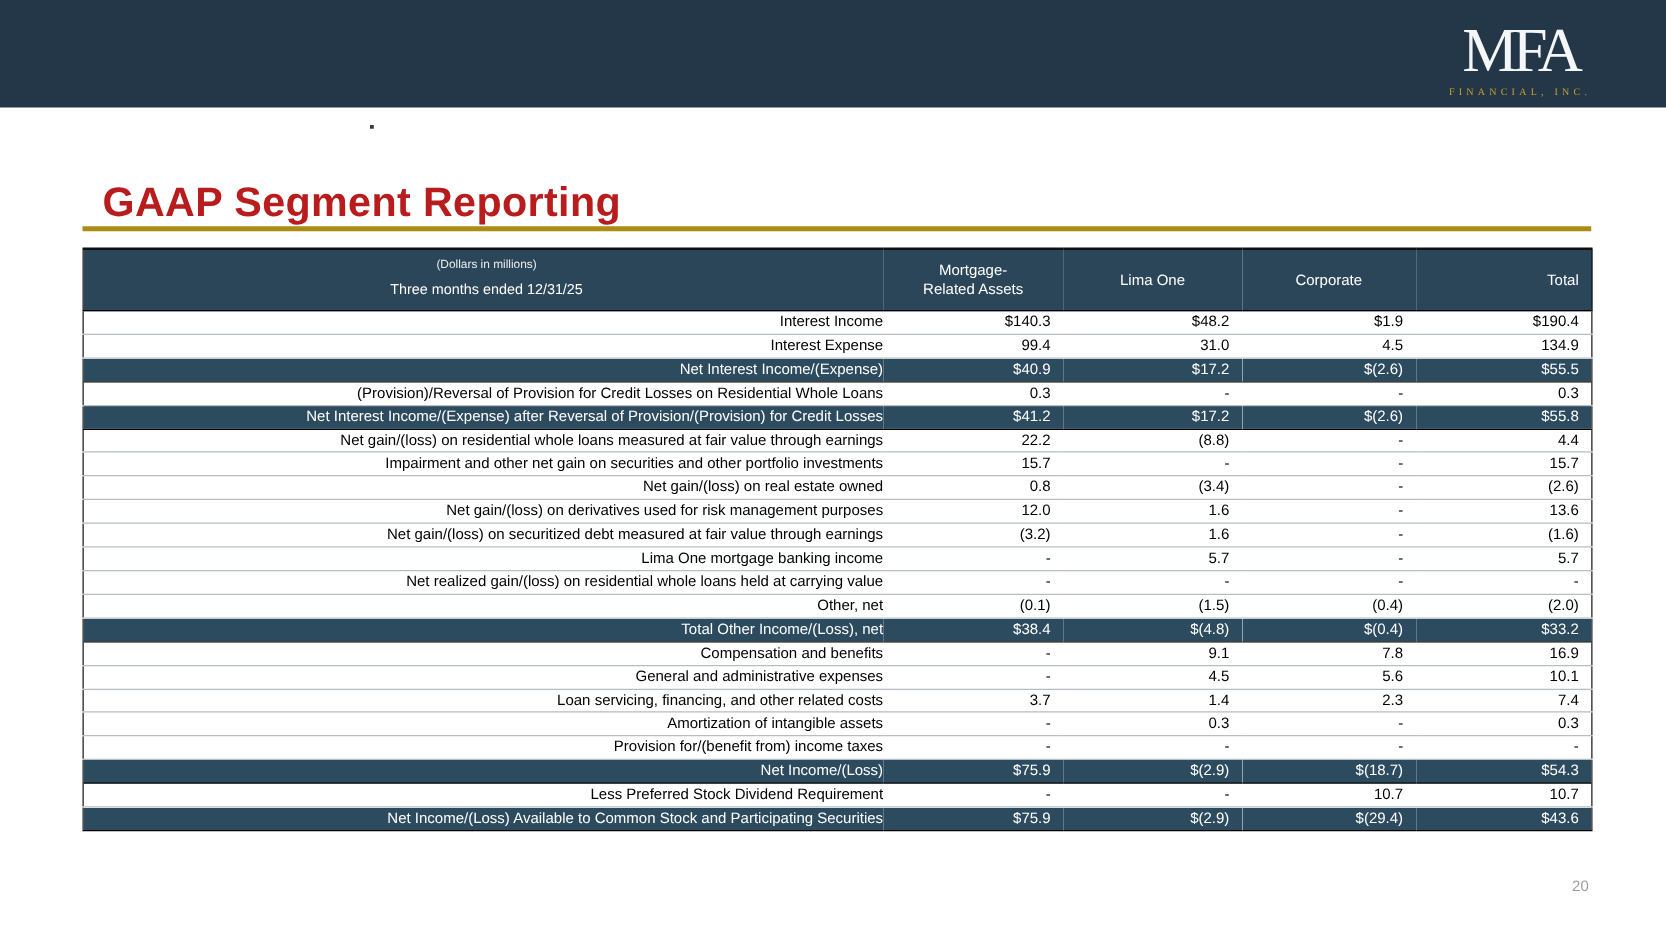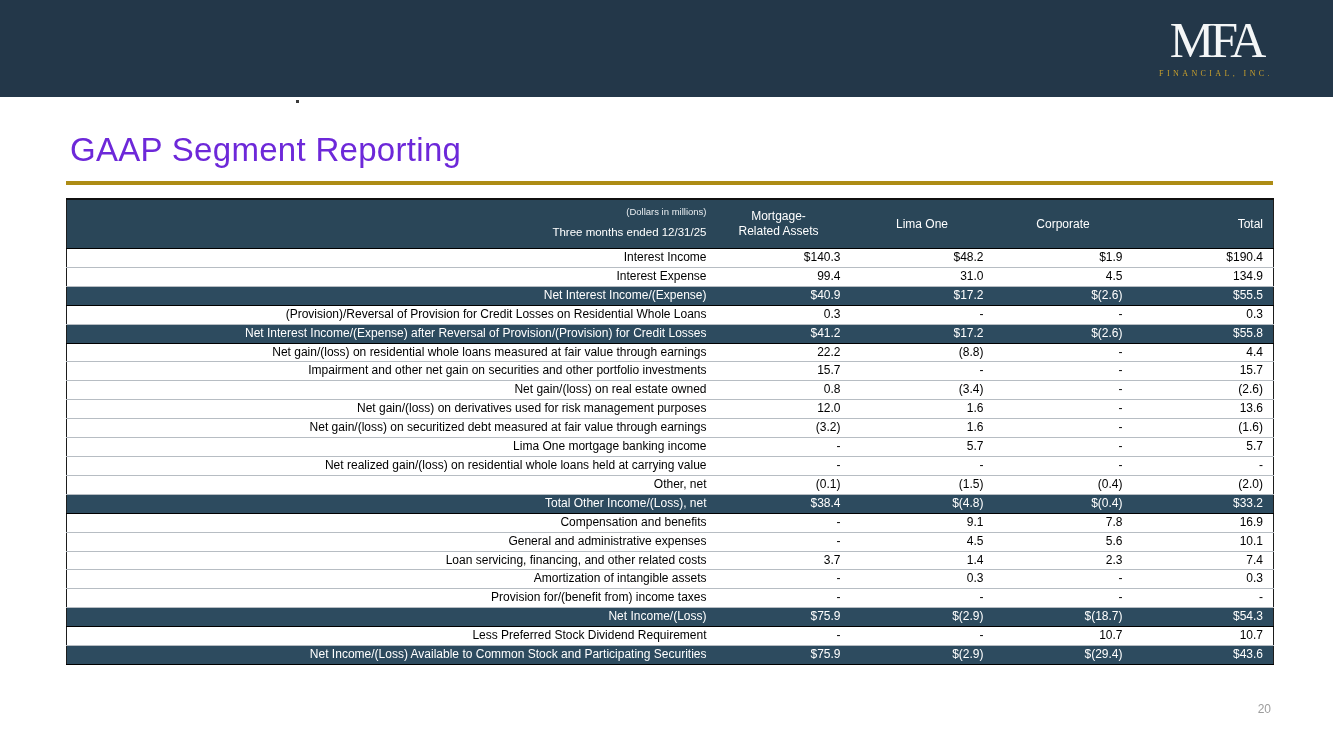--- a/index.html
+++ b/index.html
@@ -2,54 +2,54 @@
 <html style="--banner: #233749; --thead: #2a4658; --dark-row: #2d4b5f; --gold: #ad8c15; --gold-logo: #c9a02c;"><head>
 <meta charset="utf-8">
 <style>
   html,body{margin:0;padding:0;}
   body{
     width:1333px;height:749px;position:relative;overflow:hidden;
     background:#fff;font-family:"Liberation Sans",sans-serif;
     -webkit-font-smoothing:antialiased;
   }
   .banner{
-    position:absolute;left:0;top:0;width:1333px;height:97px;
+    position:absolute;left:0;top:0;width:1333px;height:86px;
     background:var(--banner,#233749);
   }
   .logo{position:absolute;top:12px;right:60px;text-align:center;}
   .logo-mfa{
     font-family:"Liberation Serif",serif;color:#f4f6f7;
     font-size:50px;line-height:56px;letter-spacing:-4px;font-weight:400;
   }
   .logo-sub{
     font-family:"Liberation Serif",serif;color:var(--gold-logo,#c9a02c);
     font-size:8px;letter-spacing:3.4px;margin-top:1px;white-space:nowrap;
   }
   .stray-dot{position:absolute;left:296px;top:100px;width:3px;height:3px;background:#3a3a3a;}
   .page-title{
-    position:absolute;left:66px;top:127px;margin:4px;
-    font-size:33px;font-weight:400;color:#6d28d9;letter-spacing:0.3px;
+    position:absolute;left:66px;top:127px;margin:16px;
+    font-size:33px;font-weight:700;color:#b91c1c;letter-spacing:0.3px;
   }
   .gold-rule{
     position:absolute;left:66px;top:181px;width:1207px;height:4px;
     background:var(--gold,#ad8c15);
   }
   table.seg{
     position:absolute;left:66px;top:198px;width:1207px;
     border-collapse:collapse;table-layout:fixed;
     font-size:12px;color:#000;
     border-left:1px solid #1d1d1d;border-right:1px solid #1d1d1d;
     border-bottom:1px solid #1d1d1d;border-top:2px solid #101010;
   }
   thead th{
     background:var(--thead,#2a4658);color:#fff;font-weight:400;
     height:48px;vertical-align:middle;padding:0;
     border-bottom:1px solid #000;
   }
-  th.th-label{vertical-align:top;text-align:right;}
+  th.th-label{vertical-align:top;text-align:center;}
   .units{font-size:9.5px;padding:6px 0 0 5px;color:#e9edf0;}
   .period{font-size:11.5px;padding:9px 0 0 5px;}
   th.hc{text-align:center;white-space:pre-line;line-height:1.25;}
   th.ht{text-align:right;padding-right:10px;}
   tbody td{
     height:17.9px;padding:0;line-height:17.9px;
     border-bottom:1px solid #b7bdc3;
     white-space:nowrap;overflow:hidden;
   }
   td.lbl{padding-left:4px;text-align:right;}

